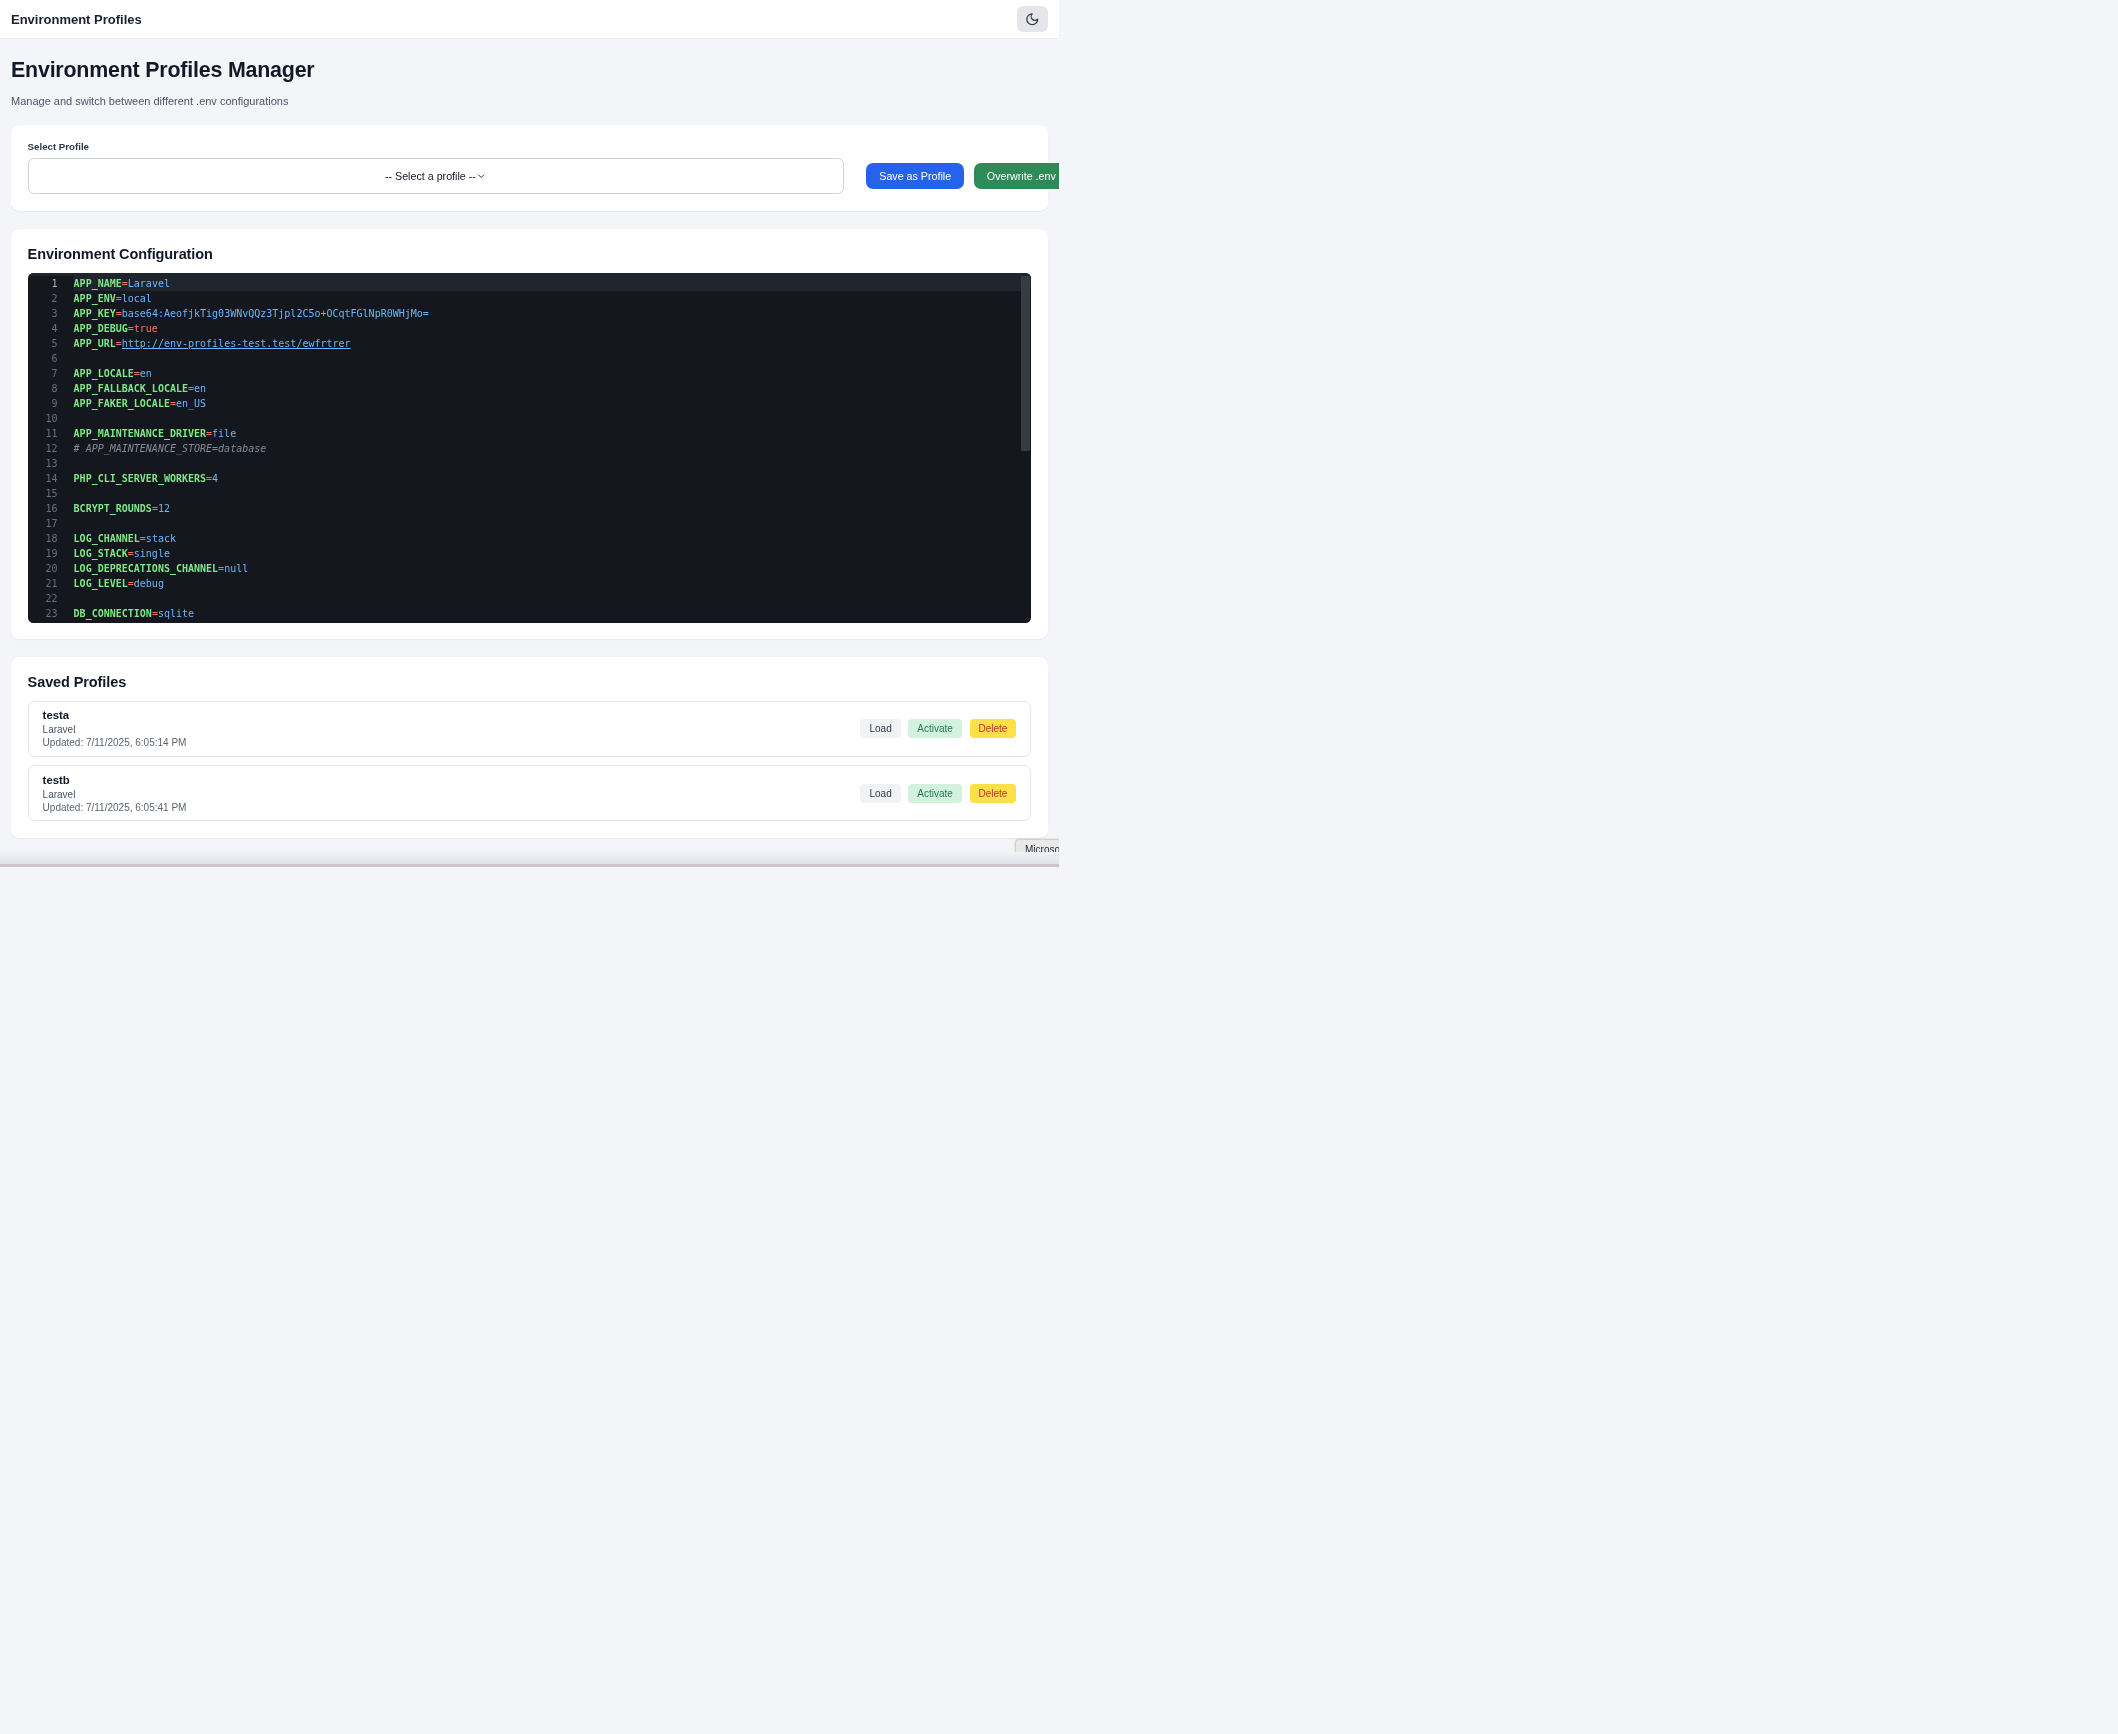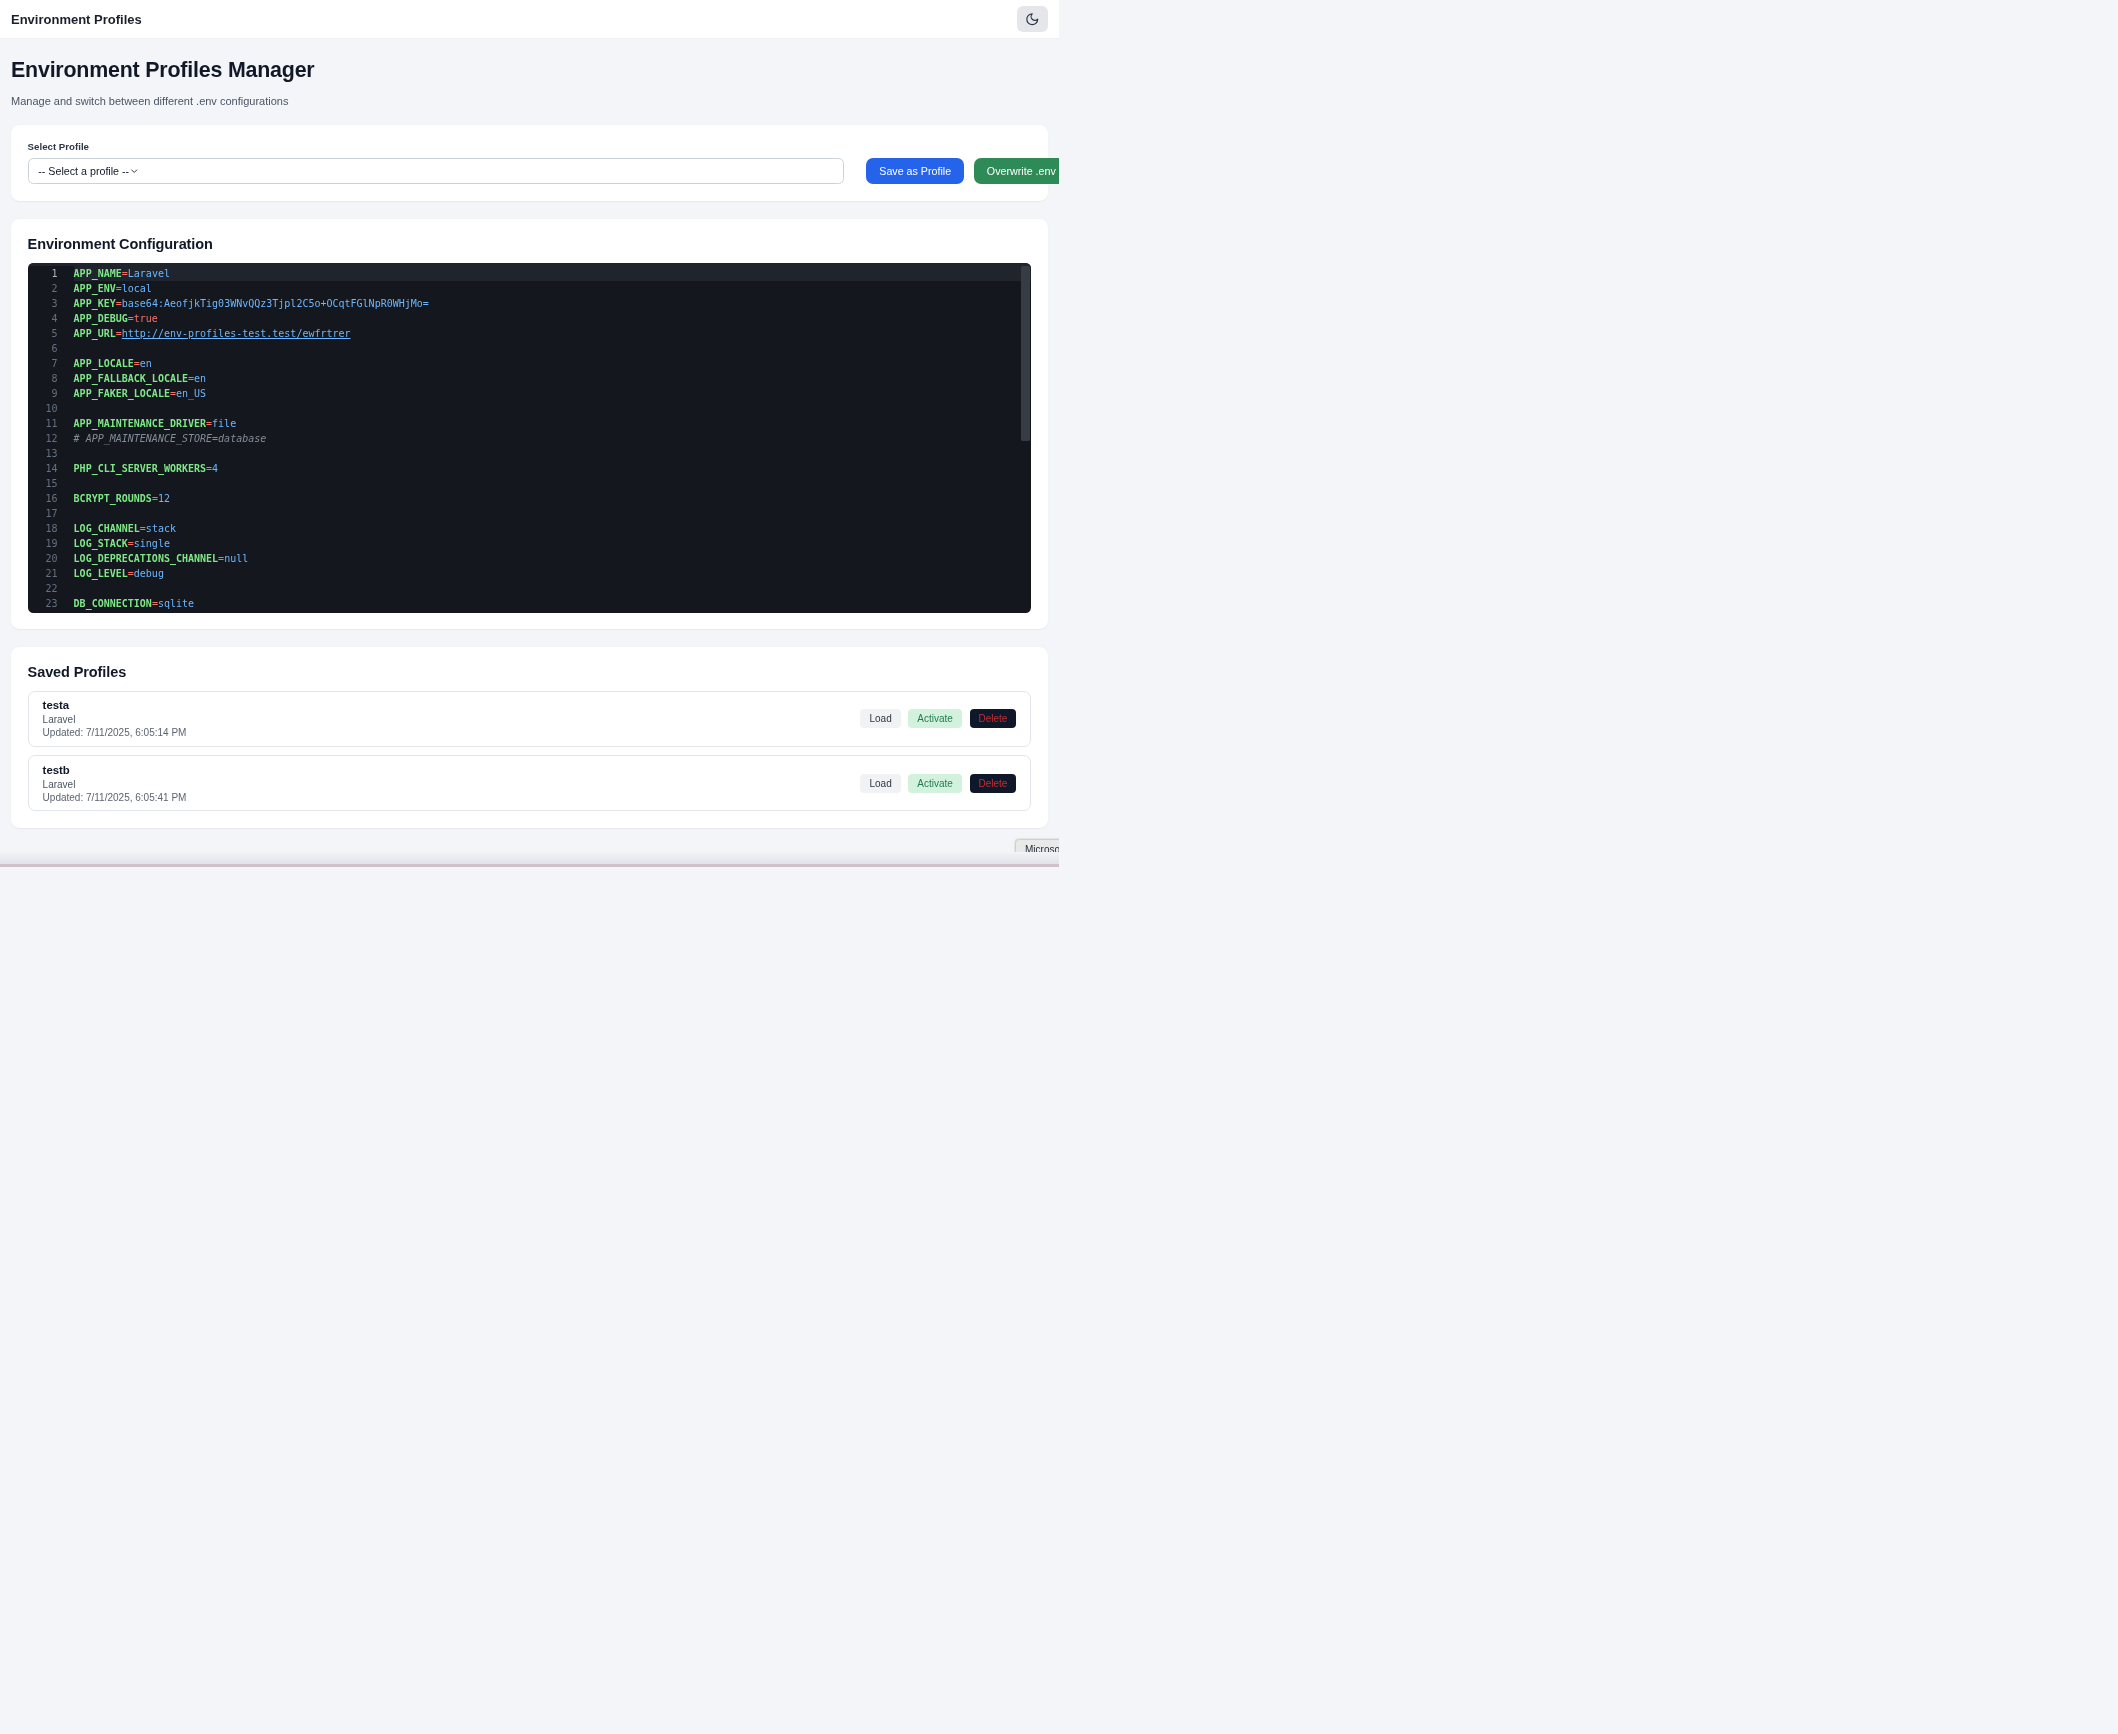--- a/index.html
+++ b/index.html
@@ -39,25 +39,25 @@
     border-radius: 8.3px;
     margin-top: 18px;
     padding: 16.6px;
     box-shadow: 0 0.7px 1.4px rgba(16,24,40,.05);
   }
   
   .select-label { display: block; font-size: 9.7px; font-weight: 600; color: #2d3748; margin-bottom: 6.2px; }
   .selector-row { display: flex; align-items: center; gap: 9.7px; }
   .fake-select {
     flex: none;
-    width: 816px; height: 26px;
+    width: 816px; height: 36px;
     border: 0.7px solid #cbd2da;
     border-radius: 5.5px;
     background: #fff;
-    display: flex; align-items: center; justify-content: flex-start;
+    display: flex; align-items: center; justify-content: center;
     padding: 0 9.7px;
     font-size: 10.7px; color: #111827;
     cursor: pointer;
   }
   .fake-select svg { width: 10.4px; height: 10.4px; stroke: #111827; fill: none; stroke-width: 2; stroke-linecap: round; stroke-linejoin: round; }
   .btn {
     height: 26px;
     border: none; border-radius: 7px;
     color: #ffffff; font-size: 10.7px;
     padding: 0 13px;
@@ -110,21 +110,21 @@
   .profile-updated { font-size: 10px; color: #5b6570; margin-top: 2.1px; }
   .action-btns { display: flex; gap: 7.6px; }
   .abtn {
     height: 19.3px; padding: 0 9px;
     border: none; border-radius: 4.1px;
     font-size: 10px; cursor: pointer;
     font-family: "Liberation Sans", sans-serif;
   }
   .abtn-load { background: #f1f2f4; color: #2d3748; }
   .abtn-activate { background: #d3f2de; color: #257a50; }
-  .abtn-delete { background: #0f172a; color: #c22f33; text-align: right; }
+  .abtn-delete { background: #fde047; color: #c22f33; text-align: right; }
   
   .status-tooltip {
     position: absolute;
     left: 1015px; top: 839px;
     width: 90px; height: 21px;
     background: #e9e9ea;
     border: 0.7px solid #cfcfd2;
     border-radius: 4.1px;
     box-shadow: 0 0.7px 2.1px rgba(0,0,0,.2);
     font-size: 10px; color: #1f2937;

